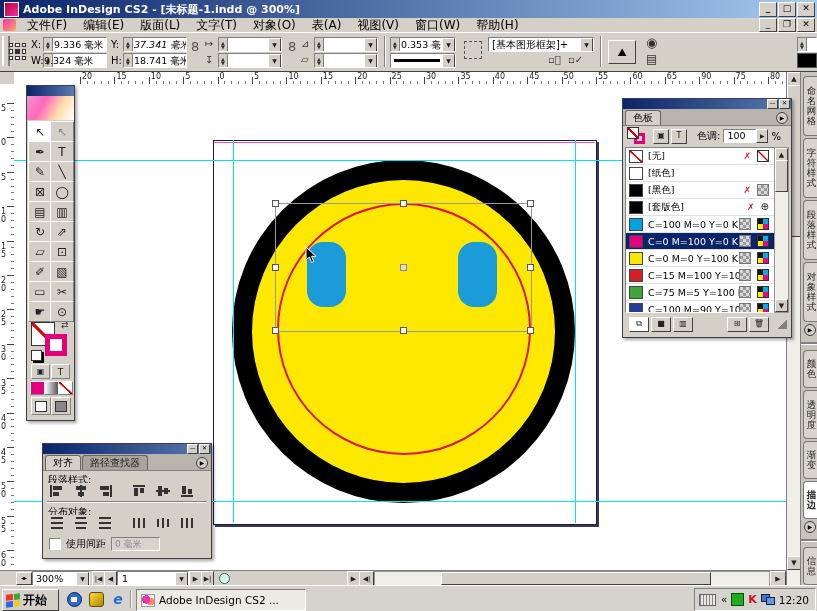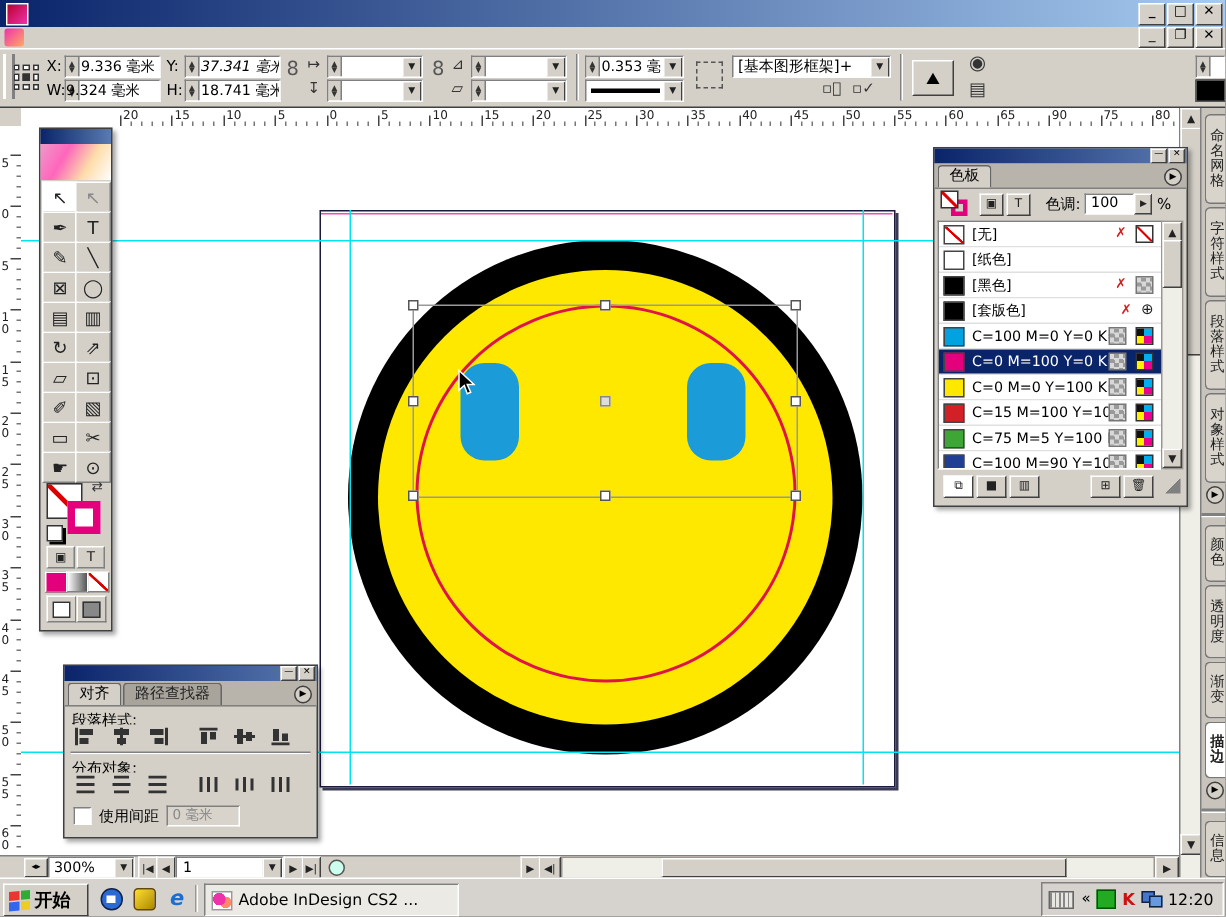--- a/index.html
+++ b/index.html
@@ -90,29 +90,41 @@
   #taskbar{left:0;top:585px;width:817px;height:26px;background:#D6D3CE;border-top:1px solid #fff;}
   .tb-icon{width:16px;height:16px;display:flex;align-items:center;justify-content:center;}
 </style>
 </head>
 <body>
 
 <div id="screen">
 
   <div class="abs" id="titlebar">
     <div style="width:13px;height:13px;margin:0 4px;background:linear-gradient(135deg,#b03,#e3a);border:1px solid #fff;"></div>
+    <span>Adobe InDesign CS2 - [未标题-1.indd @ 300%]</span>
     <div style="margin-left:auto;display:flex;margin-right:2px;">
       <div class="winbtn raised">_</div>
       <div class="winbtn raised">□</div>
       <div class="winbtn raised">✕</div>
     </div>
   </div>
 
   <div class="abs" id="menubar">
     <div style="width:13px;height:12px;margin:0 3px;background:linear-gradient(135deg,#e3a,#fa6);border-radius:2px;"></div>
+    <div id="menu-items" style="display:flex;">
+        <div class="menu-item">文件(F)</div>
+        <div class="menu-item">编辑(E)</div>
+        <div class="menu-item">版面(L)</div>
+        <div class="menu-item">文字(T)</div>
+        <div class="menu-item">对象(O)</div>
+        <div class="menu-item">表(A)</div>
+        <div class="menu-item">视图(V)</div>
+        <div class="menu-item">窗口(W)</div>
+        <div class="menu-item">帮助(H)</div>
+      </div>
     <div style="margin-left:auto;display:flex;margin-right:2px;">
       <div class="winbtn raised" style="height:12px;">_</div>
       <div class="winbtn raised" style="height:12px;">❐</div>
       <div class="winbtn raised" style="height:12px;">✕</div>
     </div>
   </div>
 
   <div class="abs" id="ctrl">
     <div class="abs" style="left:2px;top:3px;width:4px;height:30px;border-left:2px solid #fff;border-right:2px solid #808080;"></div>
     <div class="abs" style="left:9px;top:10px;width:17px;height:17px;display:grid;grid-template-columns:repeat(3,1fr);gap:2px;">

